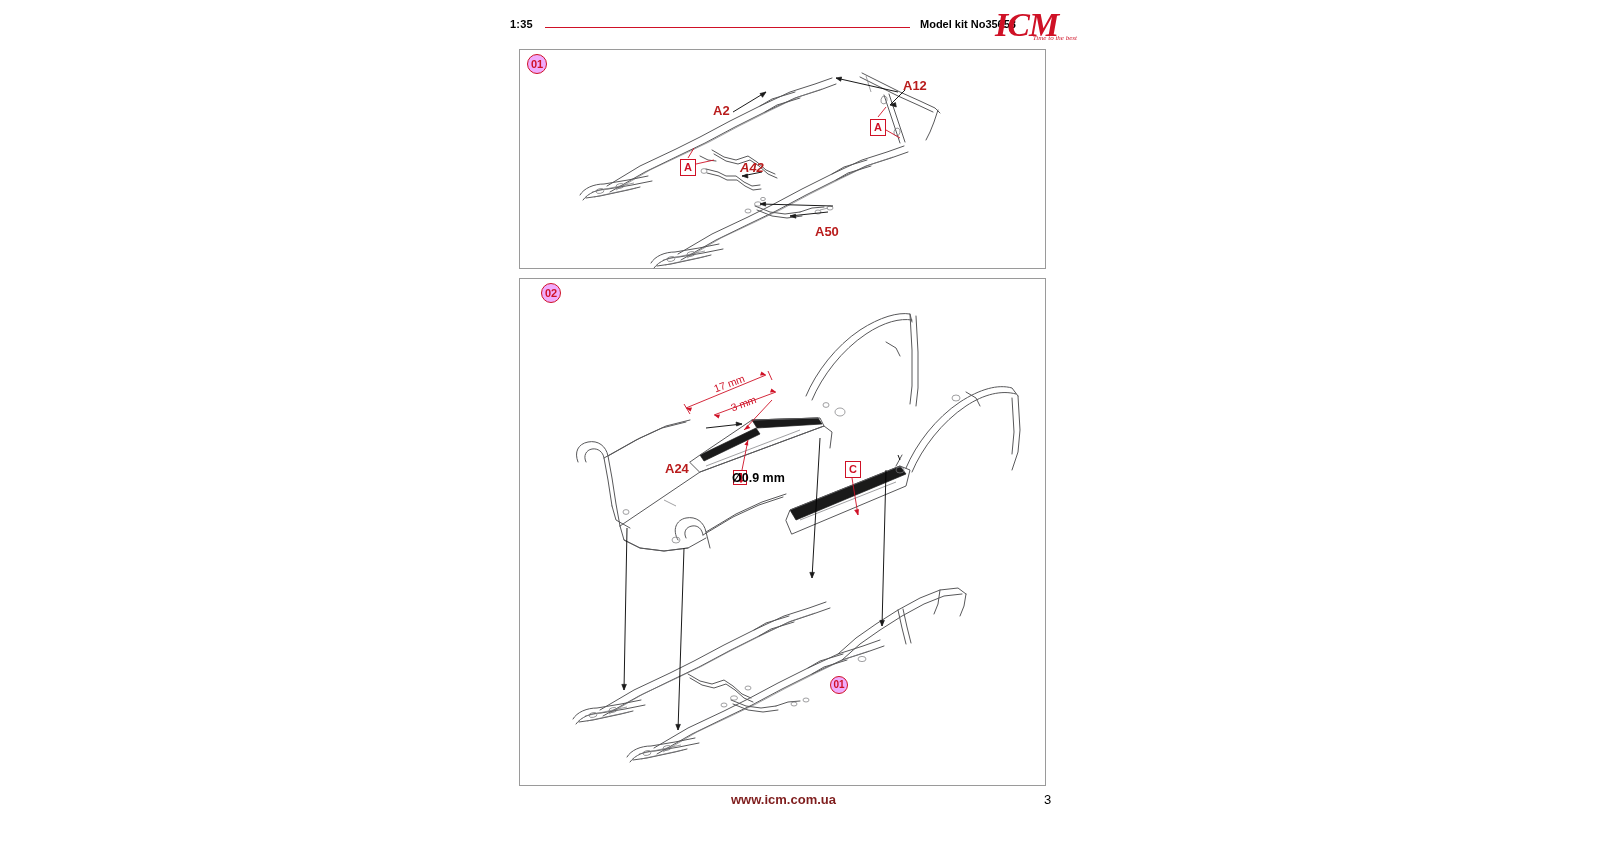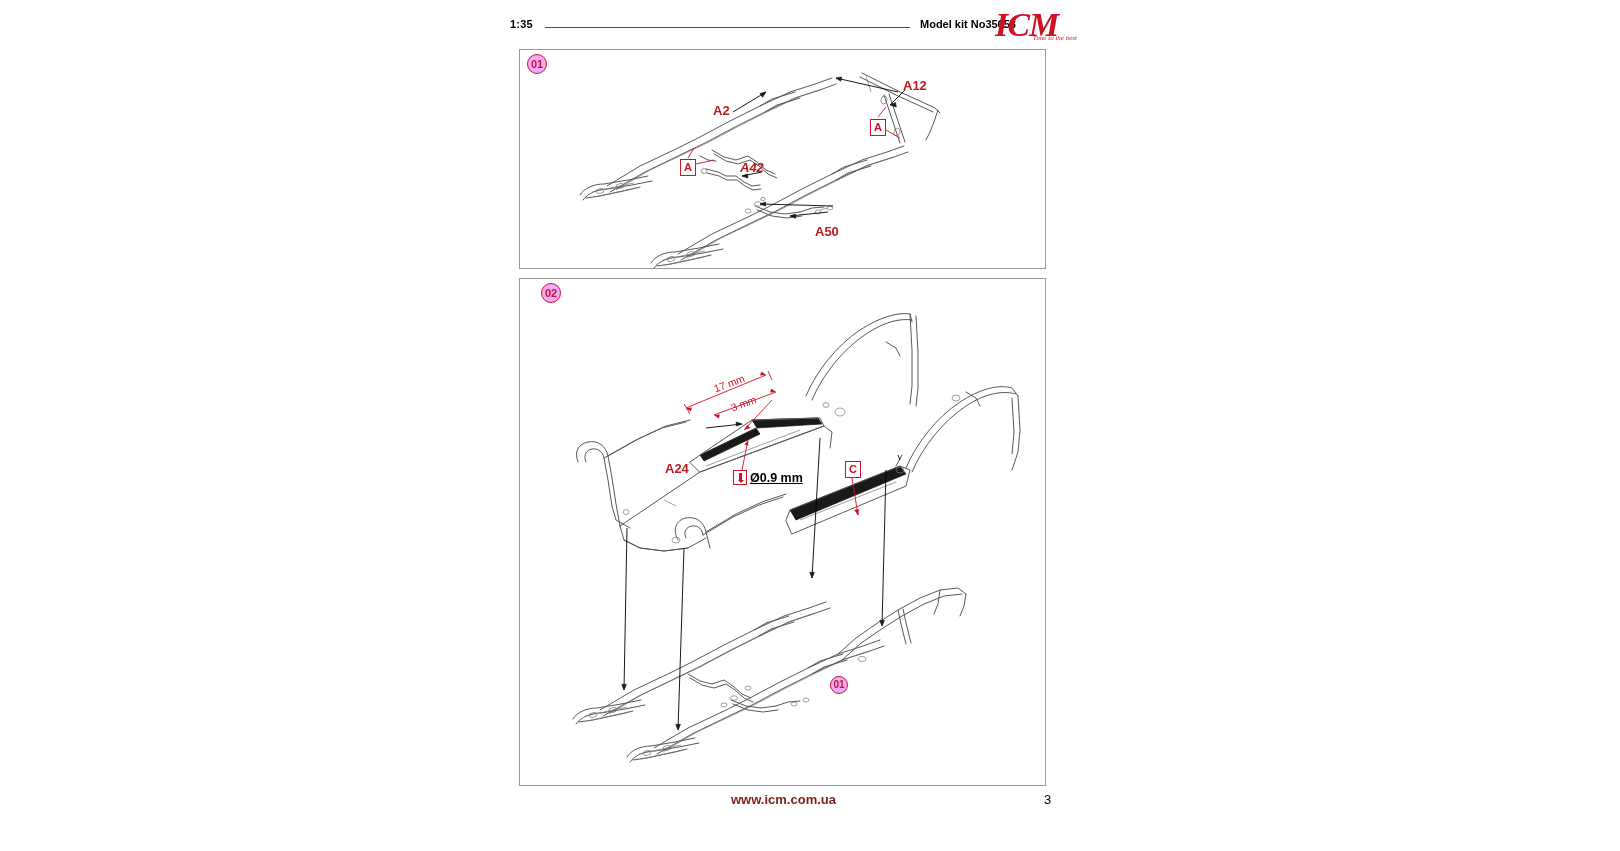--- a/index.html
+++ b/index.html
@@ -138,26 +138,25 @@
     line-height: 14px;
     width: 16px;
     height: 17px;
   }
   #key-a-left  { left: 680px; top: 159px; }
   #key-a-right { left: 870px; top: 119px; }
   #key-c       { left: 845px; top: 461px; }
 
   .drill-note {
     position: absolute;
-    left: 750px;
+    left: 732px;
     top: 471px;
     font-size: 12.5px;
     font-weight: bold;
     white-space: nowrap;
-    text-decoration: underline;
   }
   .drill-icon {
     position: absolute;
     left: 733px;
     top: 470px;
     width: 14px;
     height: 15px;
     border: 1.3px solid #cf1126;
     box-sizing: border-box;
     background: #ffffff;

